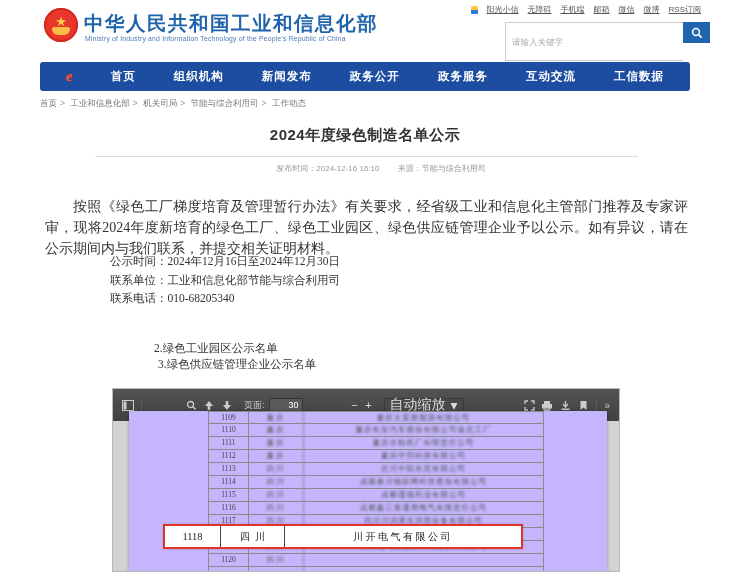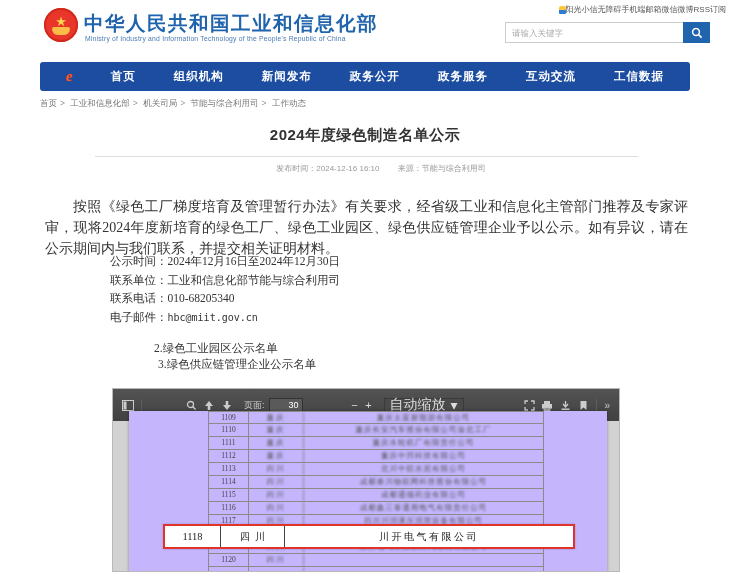--- a/index.html
+++ b/index.html
@@ -1,39 +1,39 @@
 <!DOCTYPE html>
 <html><head>
 <meta charset="utf-8">
 <style>
   * { margin:0; padding:0; box-sizing:border-box; }
   html,body { width:730px; height:572px; background:#fff; overflow:hidden;
     font-family:"Liberation Sans", sans-serif; }
   .stage { position:relative; width:730px; height:572px; background:#fff; }
 
   
-  .toplinks { position:absolute; top:4px; right:4px; display:flex; align-items:center; 
-    font-size:8px; color:#555; }
+  .toplinks { position:absolute; top:4px; right:29px; display:flex; align-items:center; gap:9px;
+    font-size:8px; color:#555;text-decoration:underline; }
   .toplinks .lnk { cursor:pointer; white-space:nowrap; }
   .sun-ico { width:7px; height:8px; display:inline-block;
     background:linear-gradient(180deg,#ffc53d 0 45%,#2e7bd6 45% 100%); border-radius:2px 2px 1px 1px; }
 
   
   .emblem { position:absolute; left:44px; top:8px; width:34px; height:34px; border-radius:50%;
     background:radial-gradient(circle at 50% 42%, #e8372a 0 64%, #c7150b 100%);
     box-shadow:inset 0 0 0 2px #d3281c; display:flex; align-items:center; justify-content:center; }
   .emblem .star { color:#ffd34d; font-size:13px; line-height:1; margin-top:-7px; }
   .emblem:after { content:""; position:absolute; left:8px; right:8px; bottom:7px; height:8px;
     background:#ffd34d; border-radius:2px 2px 6px 6px; opacity:.85; }
   .site-title { position:absolute; left:84px; top:10px; font-size:19.5px; font-weight:bold;
     color:#2064ad; letter-spacing:1.5px; white-space:nowrap; }
   .site-sub { position:absolute; left:85px; top:35px; font-size:6.8px; color:#4a7ab5; letter-spacing:.2px; }
 
   
-  .searchbox { position:absolute; top:22px; right:20px; width:205px; height:21px; display:flex; }
+  .searchbox { position:absolute; top:22px; right:20px; width:205px; height:39px; display:flex; }
   .searchbox input { flex:1; border:1px solid #ccc; border-right:none; padding:0 6px;
     font-size:8.5px; color:#333; outline:none; }
   .searchbox input::placeholder { color:#aaa; }
   .search-btn { width:27px; height:21px; background:#2064ad; border:none; cursor:pointer;
     display:flex; align-items:center; justify-content:center; }
 
   
   .nav { position:absolute; left:40px; top:62px; width:650px; height:29px; background:#1c4da0;
     border-radius:3px; display:flex; align-items:center; padding:0 26px; justify-content:space-between; }
   .nav-logo { font-size:15px; font-weight:bold; font-style:italic; color:#ff5a1e;
@@ -89,21 +89,21 @@
   .ptable { position:absolute; left:79px; top:0; width:336px; }
   .prow { display:flex; height:13px; border:1px solid #8a8a8a; border-top:none;
     font-family:"Liberation Serif", serif; }
   .prow .c-no { width:40px; border-right:1px solid #8a8a8a; text-align:center;
     font-size:7.5px; color:#444; line-height:12px; filter:blur(.5px); }
   .prow .c-prov { width:55px; border-right:1px solid #8a8a8a; text-align:center;
     font-size:7.5px; color:#555; line-height:12px; letter-spacing:2px; filter:blur(.9px); }
   .prow .c-comp { flex:1; text-align:center; font-size:7.5px; color:#555; line-height:12px;
     letter-spacing:1px; filter:blur(1.1px); overflow:hidden; white-space:nowrap; }
 
-  .hl-row { position:absolute; left:50px; top:135px; width:412px; height:25px;
+  .hl-row { position:absolute; left:50px; top:135px; width:360px; height:25px;
     background:#fff; border:2px solid #e0342b; display:flex; align-items:stretch;
     font-family:"Liberation Serif", serif; box-shadow:0 0 2px rgba(0,0,0,.2); }
   .hl-row .h-no { width:56px; border-right:1px solid #444; display:flex; align-items:center;
     justify-content:center; font-size:10.5px; color:#222; }
   .hl-row .h-prov { width:64px; border-right:1px solid #444; display:flex; align-items:center;
     justify-content:center; font-size:10px; color:#222; letter-spacing:5px; padding-left:5px; }
   .hl-row .h-comp { flex:1; display:flex; align-items:center; justify-content:center;
     font-size:10px; color:#222; letter-spacing:2.5px; }
 
   svg { display:block; }
@@ -166,21 +166,20 @@
   <div class="art-meta">
     <span>发布时间：2024-12-16 16:10</span>
     <span>来源：节能与综合利用司</span>
   </div>
   <div class="para">按照《绿色工厂梯度培育及管理暂行办法》有关要求，经省级工业和信息化主管部门推荐及专家评审，现将2024年度新培育的绿色工厂、绿色工业园区、绿色供应链管理企业予以公示。如有异议，请在公示期间内与我们联系，并提交相关证明材料。</div>
 
   <div class="info">
     <div>公示时间：2024年12月16日至2024年12月30日</div>
     <div>联系单位：工业和信息化部节能与综合利用司</div>
     <div>联系电话：010-68205340</div>
-    <div><span>电子邮件：</span><span class="mono">hbc@miit.gov.cn</span></div>
   </div>
 
   <div class="attach">
     <div class="a2">2.绿色工业园区公示名单</div>
     <div class="a3">3.绿色供应链管理企业公示名单</div>
   </div>
 
   <div class="viewer">
     <div class="vtoolbar">
       <div class="tbtn">

